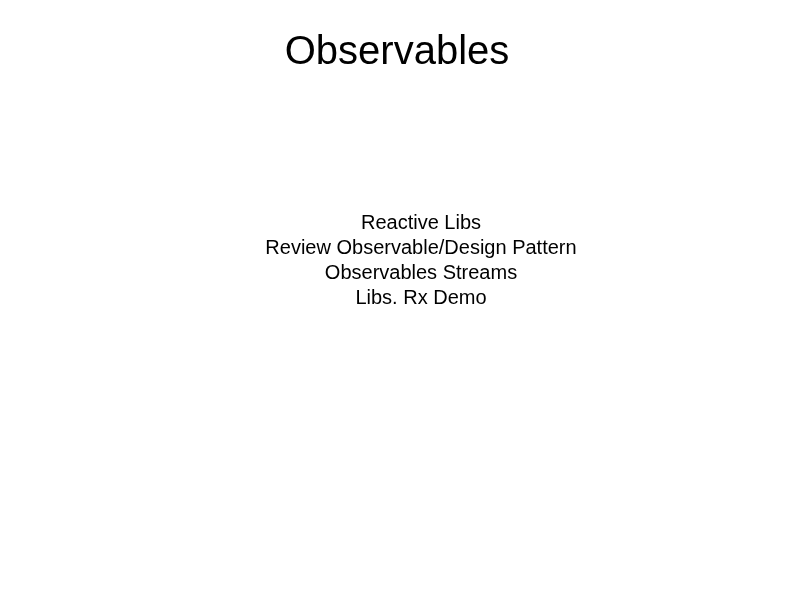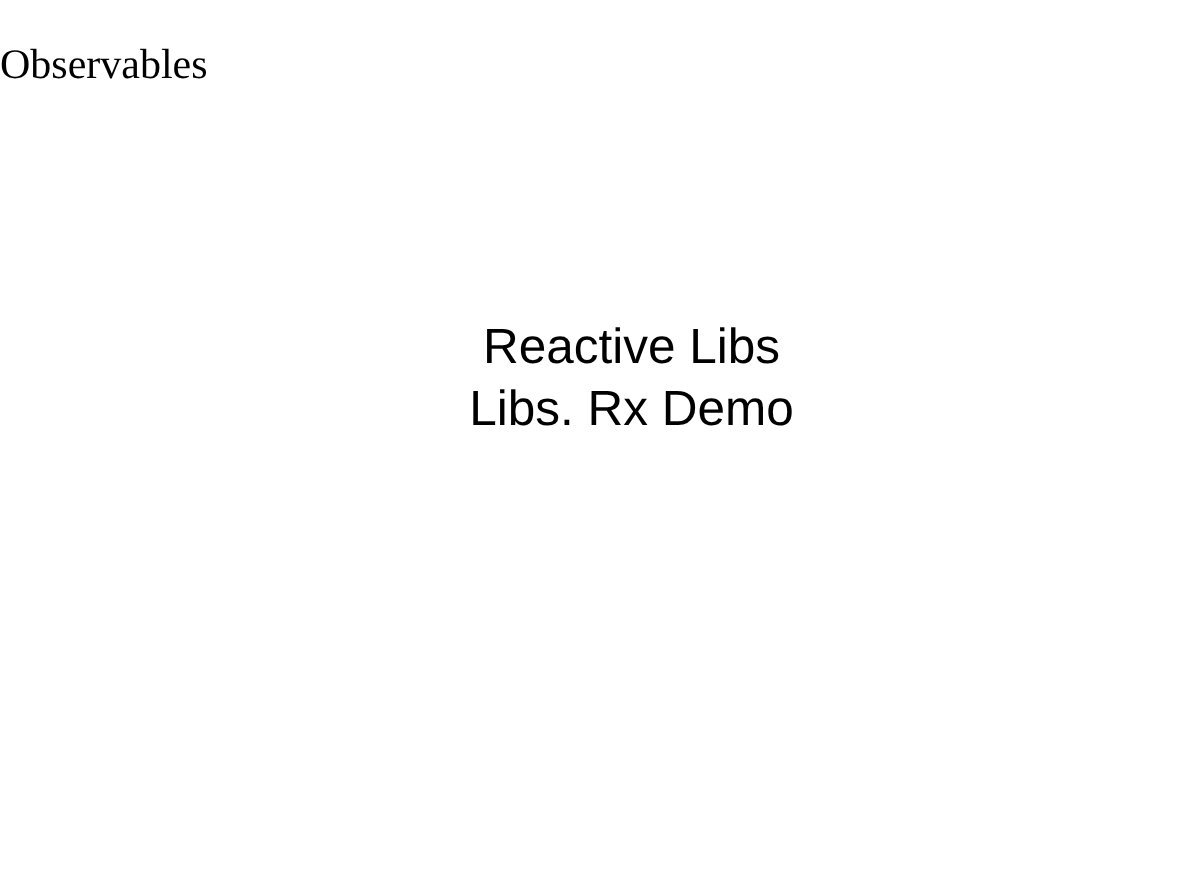--- a/index.html
+++ b/index.html
@@ -13,39 +13,41 @@
       background: #ffffff;
       font-family: Arial, Helvetica, sans-serif;
       color: #000000;
       position: relative;
     }
     .slide-title {
       position: absolute;
       top: 28px;
       left: 0;
       right: 0;
-      font-size: 28px;
+      text-align: center;
+      font-size: 40px;
       font-weight: normal;
-      font-family: Liberation Serif, serif;
     }
     .content-block {
       position: absolute;
       top: 210px;
       left: 0;
       right: 0;
       text-align: center;
     }
     .content-line {
-      font-size: 33px;
+      font-size: 20px;
       line-height: 1.25;
       font-weight: normal;
       margin-left: 48px;
     }
   </style>
 </head>
 <body>
 
 <h1 class="slide-title">Observables</h1>
 
 <div class="content-block">
   <div class="content-line">Reactive Libs</div>
+  <div class="content-line">Review Observable/Design Pattern</div>
+  <div class="content-line">Observables Streams</div>
   <div class="content-line">Libs. Rx Demo</div>
 </div>
 
 </body></html>

